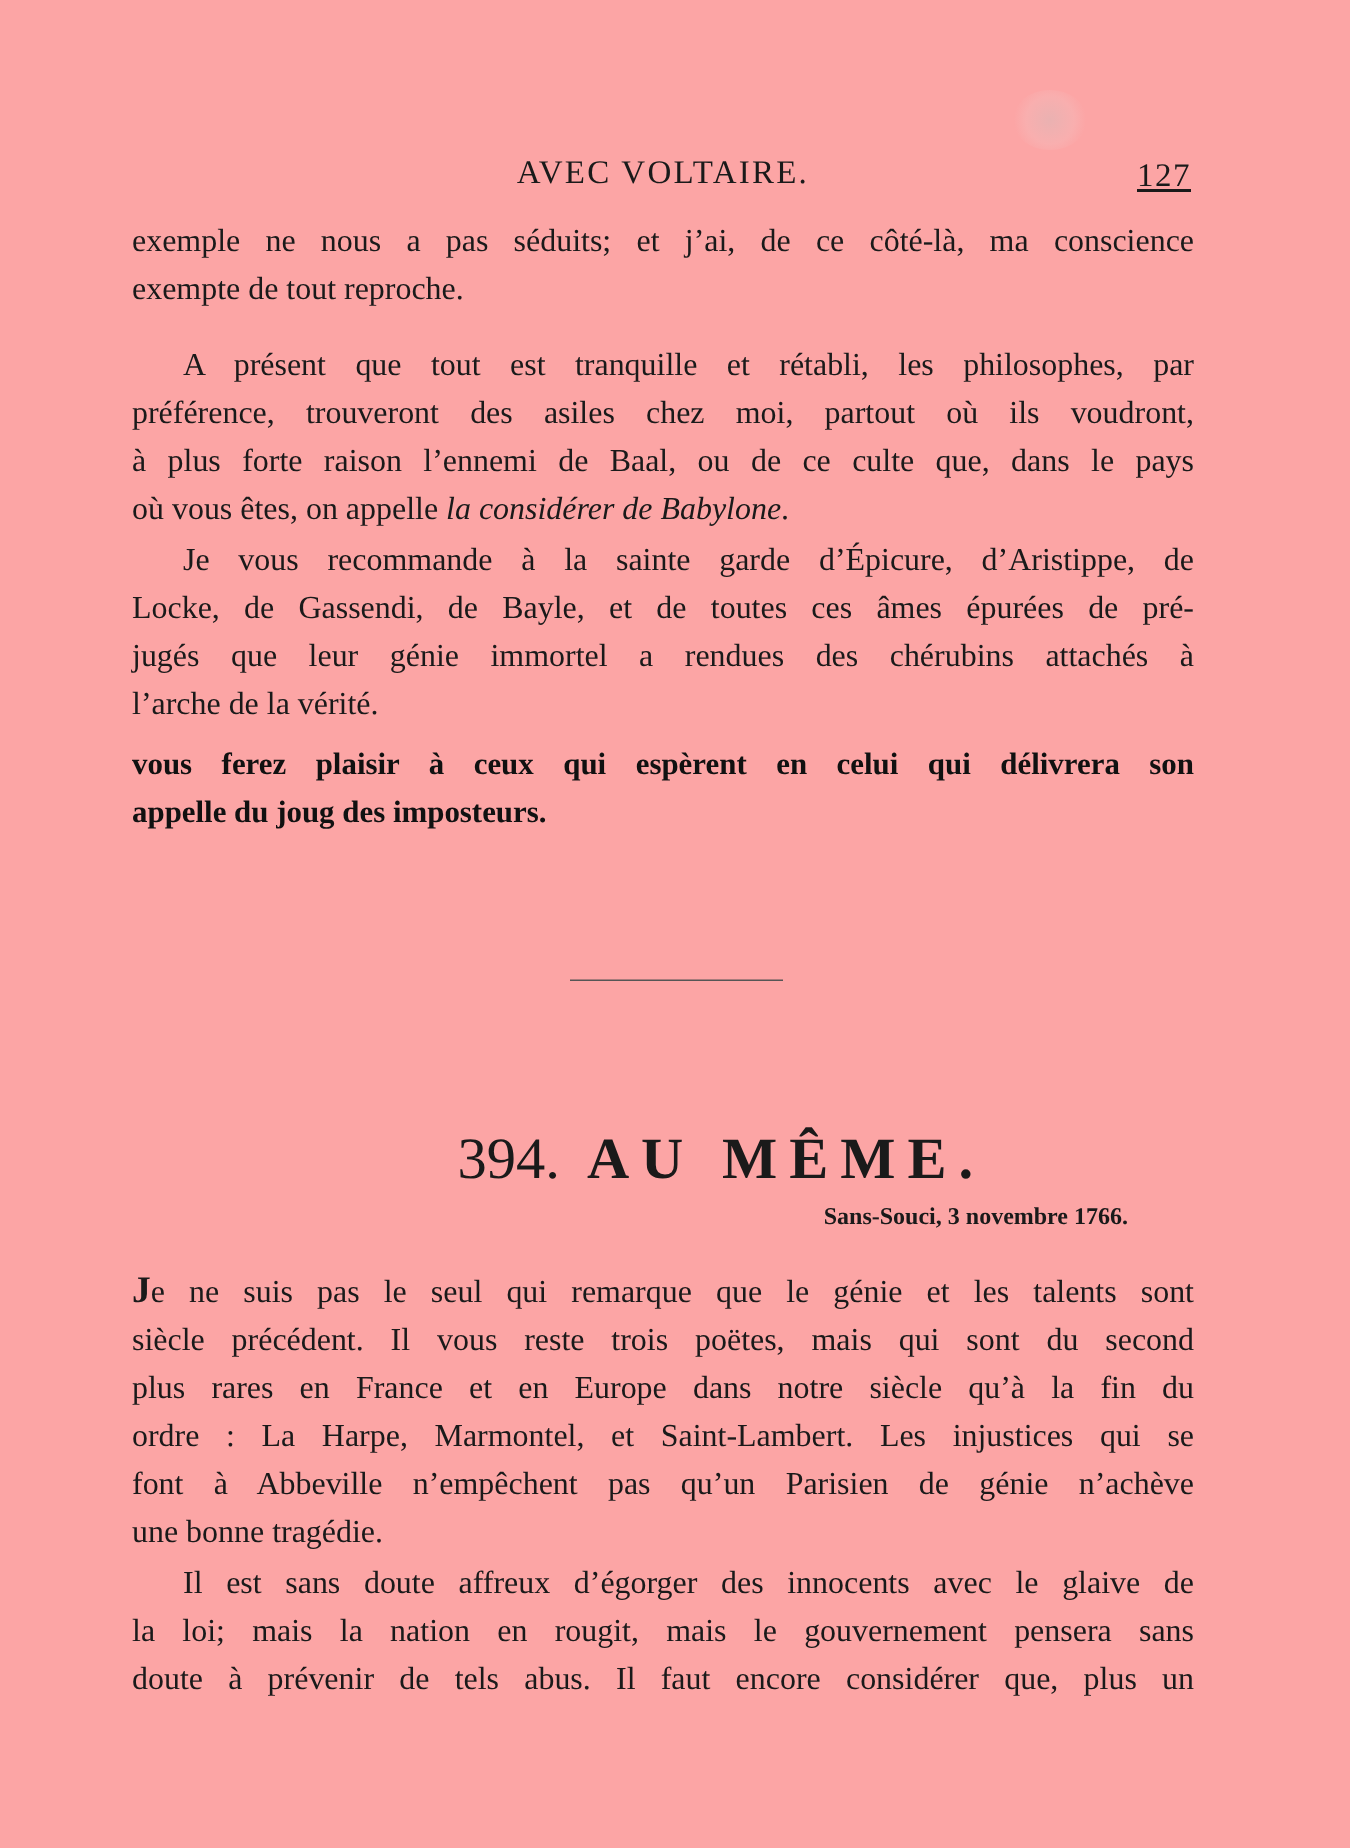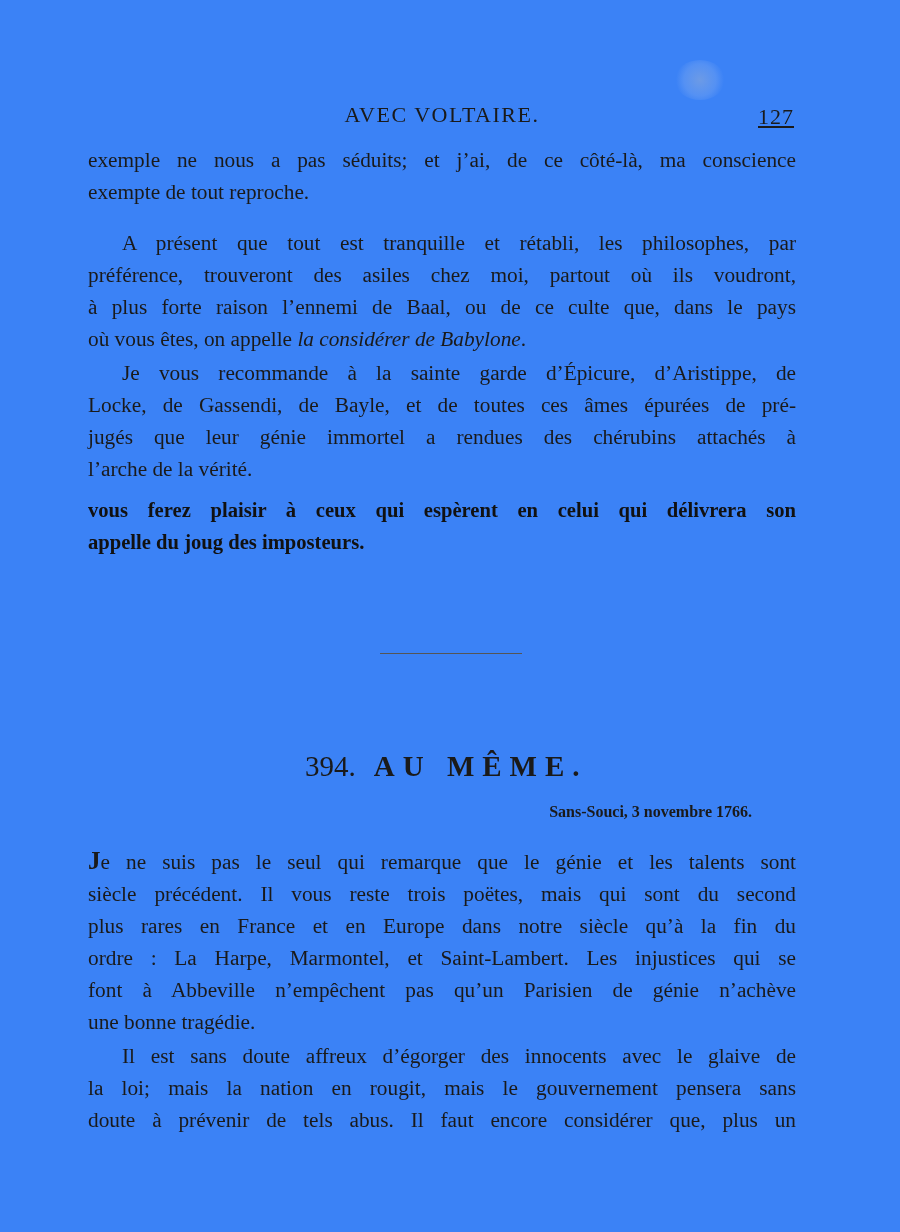--- a/index.html
+++ b/index.html
@@ -12,21 +12,21 @@
       height: 1232px;
       position: relative;
       overflow: hidden;
       font-family: "Liberation Serif", "DejaVu Serif", serif;
       color: #1a1a1a;
     }
     .page {
       position: absolute;
       left: 0; top: 0;
       width: 900px; height: 1232px;
-      background: #3b82f6;
+      background: #fca5a5;
     }
     .running-head {
       position: absolute;
       top: 100px;
       left: 88px;
       width: 708px;
       height: 30px;
     }
     .running-title {
       position: absolute;
@@ -67,21 +67,21 @@
       left: 380px;
       top: 653px;
       width: 142px;
       height: 0;
       border-top: 1.5px solid #555;
     }
     .letter-head {
       position: absolute;
       left: 305px;
       top: 750px;
-      font-size: 29px;
+      font-size: 39px;
       white-space: nowrap;
     }
     .letter-num {
       letter-spacing: 0px;
       margin-right: 18px;
     }
     .letter-title {
       font-weight: bold;
       letter-spacing: 8px;
     }

